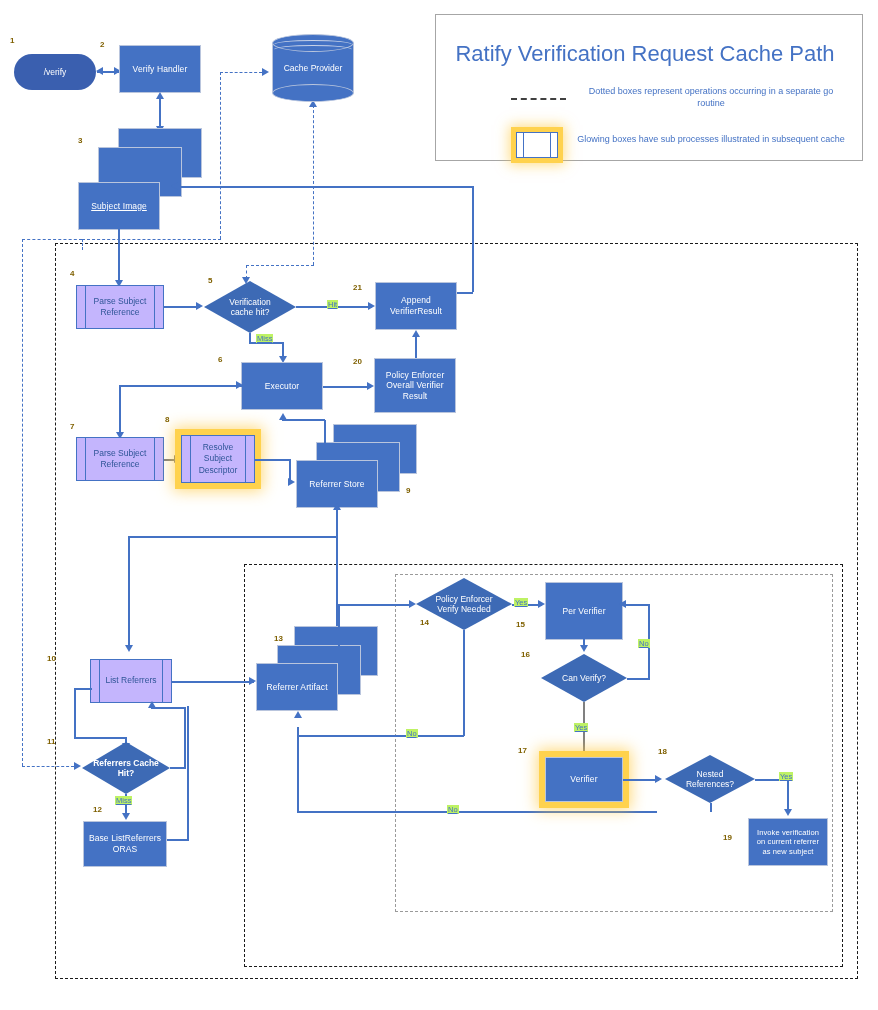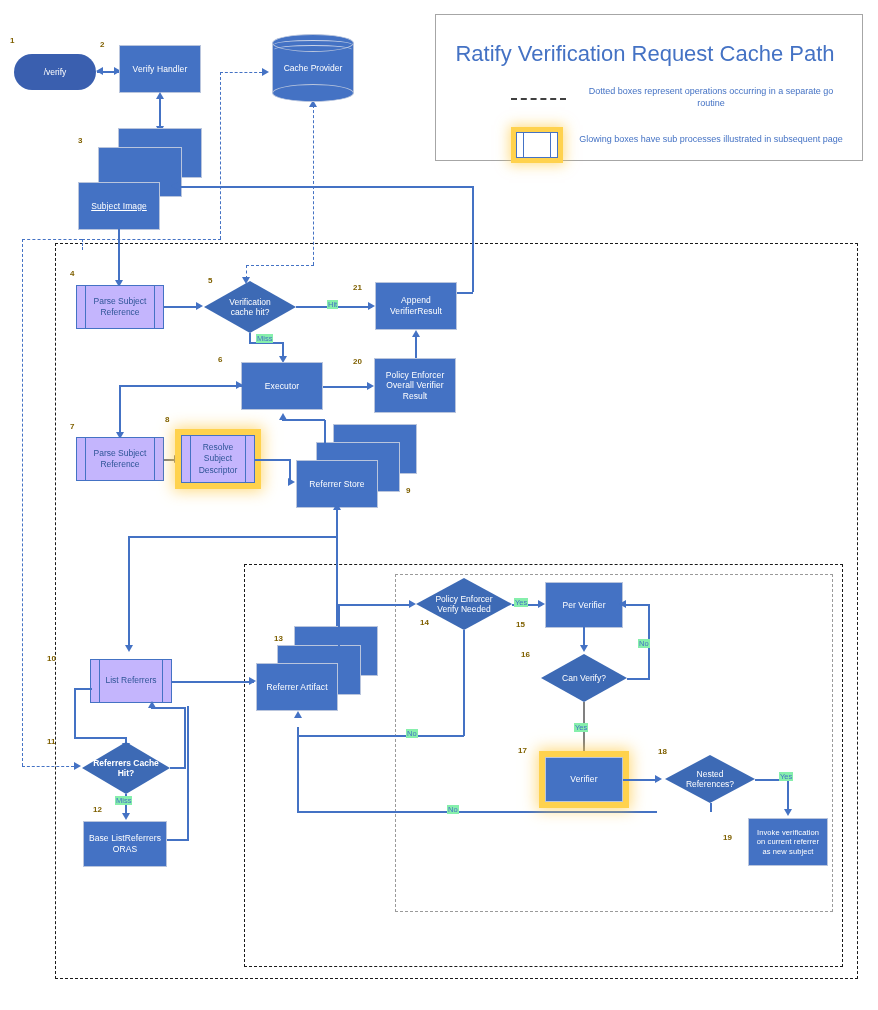--- a/index.html
+++ b/index.html
@@ -64,21 +64,21 @@
   .dlv{border-left:1.6px dashed #4472C4;}
 
   
   .dbox{position:absolute;box-sizing:border-box;}
   .dbox.black{border:1.4px dashed #1a1a1a;}
   .dbox.gray{border:1.4px dashed #9a9a9a;}
 
   
   .num{position:absolute;color:#7f6000;font-size:8px;font-weight:bold;}
   
-  .elbl{position:absolute;color:#4472C4;font-size:7.5px;background:#86efac;padding:0 1px;}
+  .elbl{position:absolute;color:#4472C4;font-size:7.5px;background:#bef264;padding:0 1px;text-decoration:underline;}
 
   
   #legend{position:absolute;box-sizing:border-box;border:1px solid #a6a6a6;background:#fff;}
   #legend .title{position:absolute;left:0;right:8px;top:26px;text-align:center;
                  color:#4472C4;font-size:22px;}
   .lg-text{position:absolute;color:#4472C4;font-size:9px;line-height:1.35;text-align:center;}
   .lg-dash{position:absolute;border-top:2.5px dashed #404040;}
   .lg-glow{position:absolute;box-sizing:border-box;background:#fff;border:1px solid #4472C4;
            box-shadow:0 0 0 5px #FFD24D,0 0 12px 7px rgba(255,200,60,.6);}
   .lg-glow:before,.lg-glow:after{content:"";position:absolute;top:0;bottom:0;
@@ -88,21 +88,21 @@
 </head>
 <body>
 
 <div id="canvas">
 
   <div id="legend" style="left:435px;top:14px;width:428px;height:147px;">
     <div class="title">Ratify Verification Request Cache Path</div>
     <div class="lg-dash" style="left:75px;top:83px;width:55px;"></div>
     <div class="lg-text" style="left:140px;top:70px;width:270px;">Dotted boxes represent operations occurring in a separate go routine</div>
     <div class="lg-glow" style="left:80px;top:117px;width:42px;height:26px;"></div>
-    <div class="lg-text" style="left:140px;top:118px;width:270px;">Glowing boxes have sub processes illustrated in subsequent page</div>
+    <div class="lg-text" style="left:140px;top:118px;width:270px;">Glowing boxes have sub processes illustrated in subsequent cache</div>
   </div>
 
   <div class="dbox black" style="left:55px;top:243px;width:803px;height:736px;"></div>
   <div class="dbox black" style="left:244px;top:564px;width:599px;height:403px;"></div>
   <div class="dbox gray" style="left:395px;top:574px;width:438px;height:338px;"></div>
 
   <div class="dln dlh" style="left:220px;top:72px;width:42px;"></div>
   <div class="arr arr-r" style="left:262px;top:68px;"></div>
   <div class="dln dlv" style="left:220px;top:72px;height:167px;"></div>
   <div class="dln dlh" style="left:82px;top:239px;width:139px;"></div>
@@ -337,21 +337,21 @@
 
   <div class="ln lh" style="left:512px;top:604px;width:30px;"></div>
   <div class="arr arr-r" style="left:538px;top:600px;"></div>
   <div class="elbl" style="left:514px;top:598px;">Yes</div>
 
   <div class="ln lv" style="left:463px;top:630px;height:106px;"></div>
   <div class="ln lh" style="left:297px;top:735px;width:167px;"></div>
   <div class="elbl" style="left:406px;top:729px;">No</div>
 
   <div class="num" style="left:516px;top:620px;">15</div>
-  <div class="node proc" style="left:545px;top:582px;width:78px;height:46px;justify-content:center;">
+  <div class="node proc" style="left:545px;top:582px;width:78px;height:58px;justify-content:center;">
     <span>Per Verifier</span>
   </div>
 
   <div class="ln lv" style="left:583px;top:627px;height:22px;"></div>
   <div class="arr arr-d" style="left:580px;top:645px;"></div>
 
   <div class="num" style="left:521px;top:650px;">16</div>
   <div class="diamond-wrap" style="left:541px;top:654px;width:86px;height:48px;">
     <div class="diamond"></div>
     <div class="diamond-label">Can Verify?</div>

